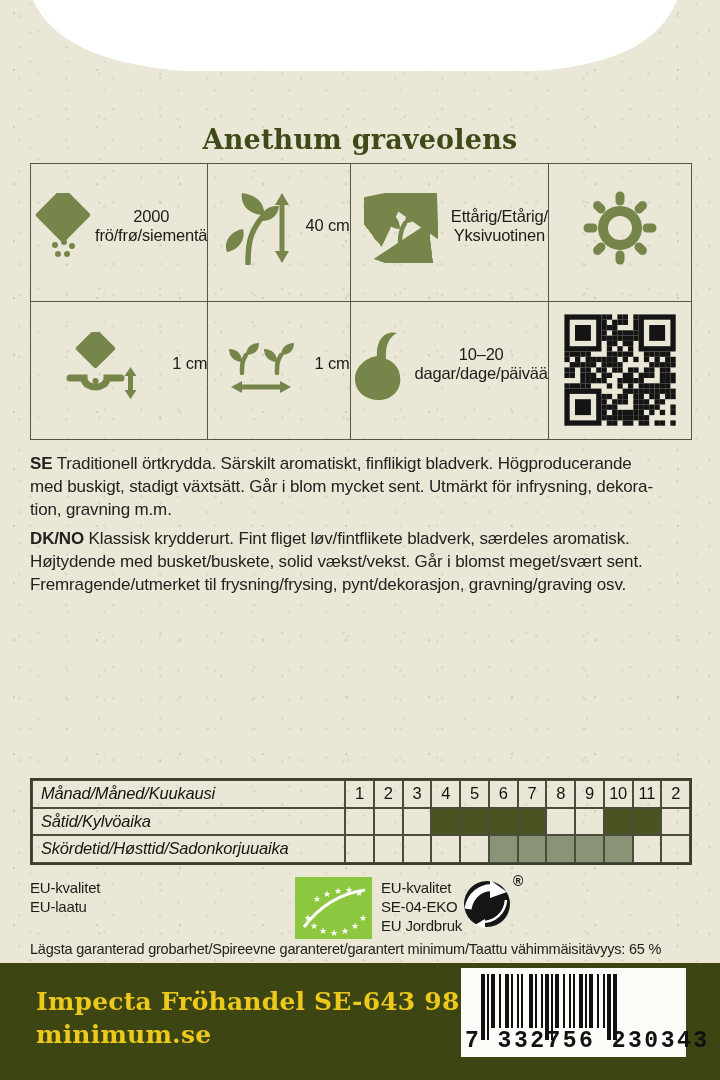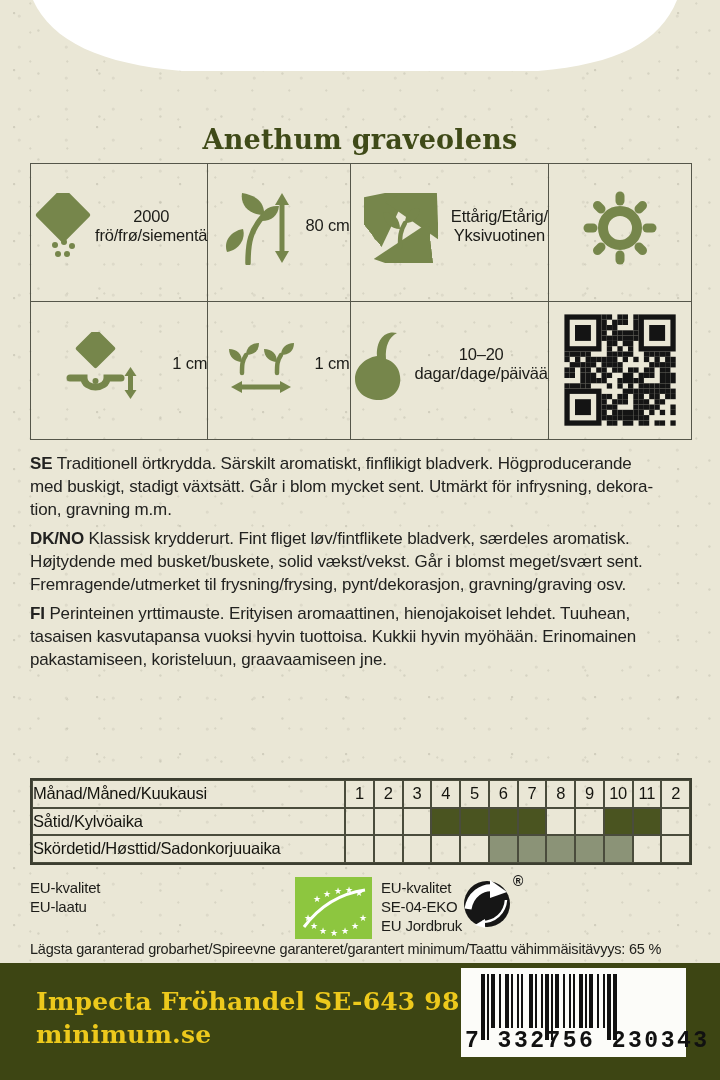--- a/index.html
+++ b/index.html
@@ -28,21 +28,21 @@
   
   .descs{position:absolute;left:30px;top:452px;width:666px;}
   .desc{font-size:17px;line-height:23px;letter-spacing:-.15px;margin:0 0 6px 0;color:#222220;}
   .desc .lang{font-weight:700;}
   .desc .txt{white-space:pre-line;}
   
   .cal{position:absolute;left:30px;top:778px;width:662px;box-sizing:border-box;
     display:grid;grid-template-columns:313px repeat(12,1fr);border:2px solid #3c3e30;}
   .cal .c{border:1px solid #4a4c3c;height:27.5px;box-sizing:border-box;font-size:16.5px;
     letter-spacing:-.2px;color:#15150f;display:flex;align-items:center;}
-  .cal .lbl{}
+  .cal .lbl{padding-left:8px;font-style:italic;}
   .cal .num{justify-content:center;}
   
   .eu{position:absolute;left:0;top:873px;width:596px;height:70px;}
   .eu .small{font-size:15px;line-height:19px;white-space:pre-line;letter-spacing:-.2px;color:#1d1d19;}
   .eu-left{position:absolute;left:30px;top:5px;}
   .eu-organic{position:absolute;left:295px;top:4px;}
   .eu-right{position:absolute;left:381px;top:5px;}
   .eu-dot{position:absolute;left:462px;top:6px;}
   .eu-reg{position:absolute;left:513px;top:0px;font-size:14px;font-weight:700;color:#141414;}
   .guarantee{position:absolute;left:30px;top:941px;width:680px;font-size:14.5px;
@@ -96,21 +96,21 @@
           <path class="g" d="M45,24 C31,24 21,15 23,2 C37,4 46,12 45,24 Z"></path>
           <path class="g" d="M24,38 C12,40 4,50 8,61 C20,59 27,48 24,38 Z"></path>
           <path class="g" d="M40,30 C42,20 50,14 60,15 C59,25 52,31 40,30 Z"></path>
           <g class="g">
             <rect x="60.5" y="10" width="5" height="52" rx="2.5"></rect>
             <polygon points="63,2 56,14 70,14"></polygon>
             <polygon points="63,72 56,60 70,60"></polygon>
           </g>
         </svg>
       </span>
-      <span class="cell-label">80 cm</span>
+      <span class="cell-label">40 cm</span>
     </div>
 
     <div class="cell">
       <span class="icon-wrap">
         <svg width="74" height="70" viewBox="0 0 74 70">
           <defs>
             <marker id="ah" markerWidth="9" markerHeight="9" refX="4" refY="4.5" orient="auto">
               <path fill="#76864b" d="M0,0 L9,4.5 L0,9 Z"></path>
             </marker>
           </defs>
@@ -411,23 +411,20 @@
     </div>
   </div>
 
   <div class="descs">
     <p class="desc"><span class="lang">SE</span> <span class="txt">Traditionell örtkrydda. Särskilt aromatiskt, finflikigt bladverk. Högproducerande
 med buskigt, stadigt växtsätt. Går i blom mycket sent. Utmärkt för infrysning, dekora-
 tion, gravning m.m.</span></p>
     <p class="desc"><span class="lang">DK/NO</span> <span class="txt">Klassisk krydderurt. Fint fliget løv/fintflikete bladverk, særdeles aromatisk.
 Højtydende med busket/buskete, solid vækst/vekst. Går i blomst meget/svært sent.
 Fremragende/utmerket til frysning/frysing, pynt/dekorasjon, gravning/graving osv.</span></p>
-    <p class="desc"><span class="lang">FI</span> <span class="txt">Perinteinen yrttimauste. Erityisen aromaattinen, hienojakoiset lehdet. Tuuhean,
-tasaisen kasvutapansa vuoksi hyvin tuottoisa. Kukkii hyvin myöhään. Erinomainen
-pakastamiseen, koristeluun, graavaamiseen jne.</span></p>
   </div>
 
   <div class="cal">
       <div class="c lbl">Månad/Måned/Kuukausi</div>
       <div class="c num">1</div>
       <div class="c num">2</div>
       <div class="c num">3</div>
       <div class="c num">4</div>
       <div class="c num">5</div>
       <div class="c num">6</div>

